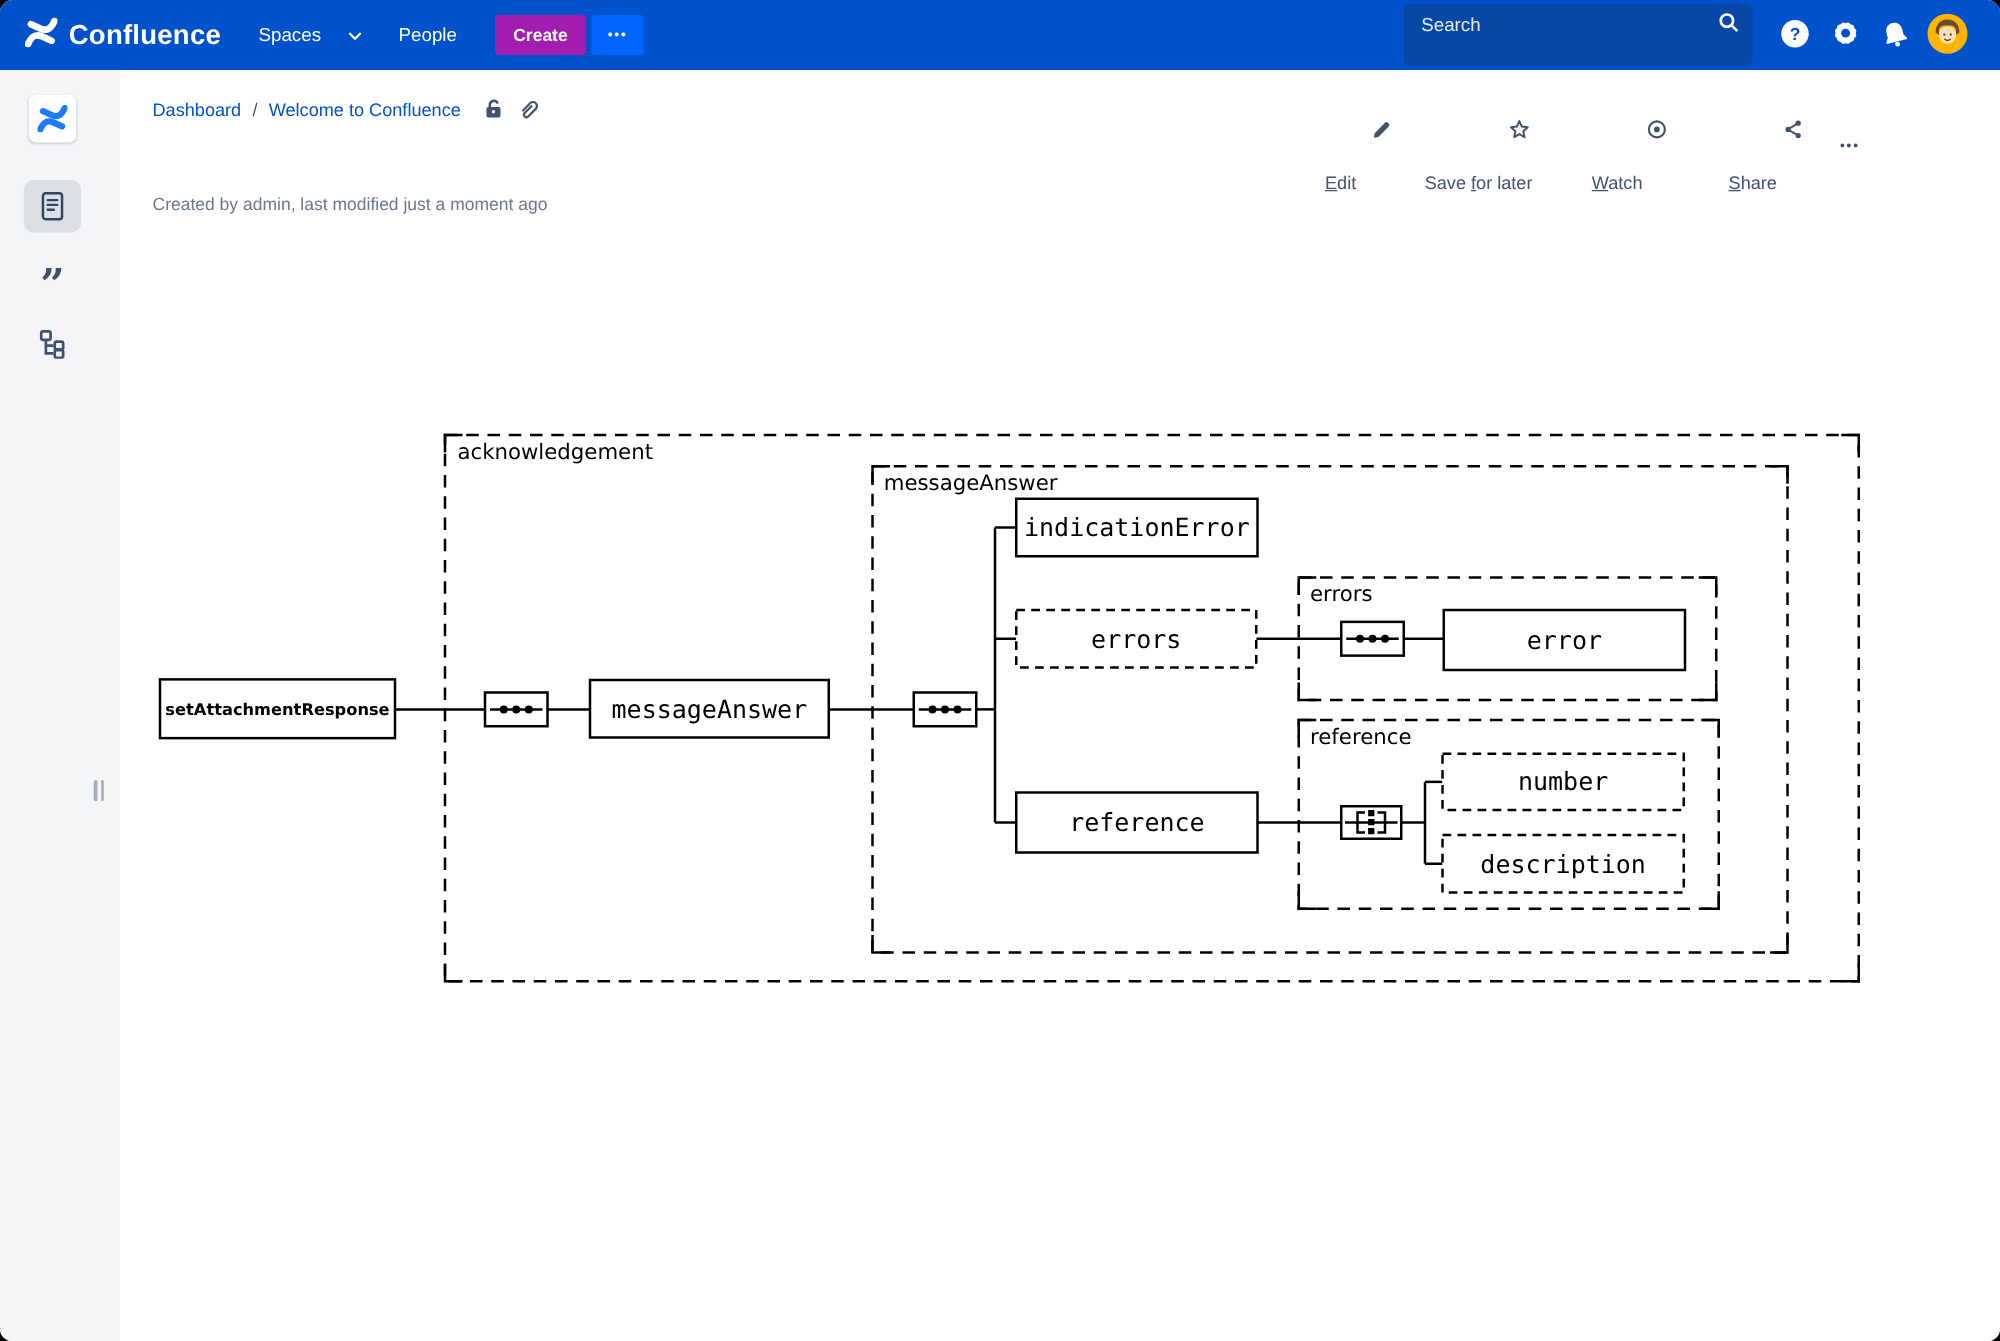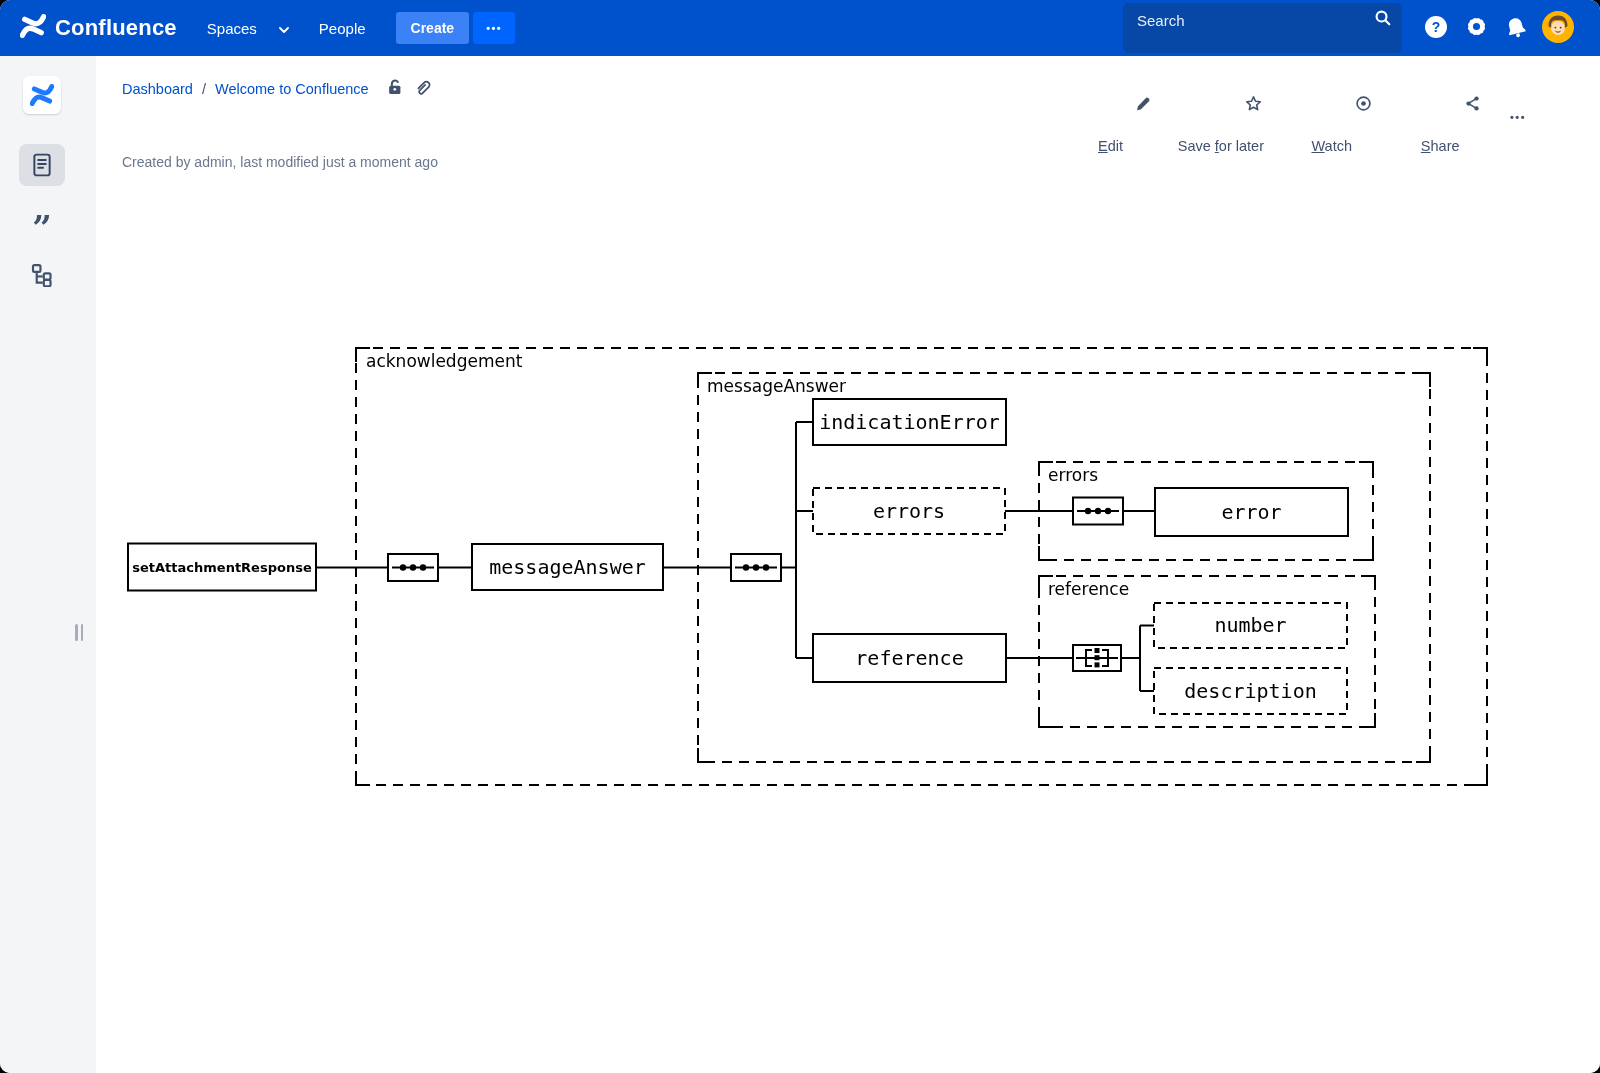--- a/index.html
+++ b/index.html
@@ -4,41 +4,41 @@
 <style>
   html,body{margin:0;padding:0;}
   body{width:1600px;height:1073px;background:#000;font-family:"Liberation Sans",sans-serif;position:relative;}
   .window{position:absolute;inset:0;border-radius:10px;overflow:hidden;background:#fff;}
 
   
   .navbar{height:56px;background:#0052CC;display:flex;align-items:center;padding:0 22px 0 20px;position:relative;z-index:10;}
   .brand{display:flex;align-items:center;gap:9px;cursor:pointer;}
   .brand-text{color:#fff;font-size:22px;font-weight:700;letter-spacing:.2px;}
   .nav-item{color:#fff;font-size:15px;margin-left:30px;display:flex;align-items:center;gap:22px;cursor:pointer;}
-  .btn-create{margin-left:30px;background:#3b82f6;color:#fff;border:none;border-radius:3px;height:32px;padding:0 15px;font-size:14px;font-weight:700;font-family:inherit;cursor:pointer;}
+  .btn-create{margin-left:30px;background:#a21caf;color:#fff;border:none;border-radius:3px;height:32px;padding:0 15px;font-size:14px;font-weight:700;font-family:inherit;cursor:pointer;}
   .btn-more-nav{margin-left:4px;background:#0065FF;color:#fff;border:none;border-radius:3px;height:32px;width:42px;font-weight:700;font-size:11px;letter-spacing:1.5px;font-family:inherit;cursor:pointer;}
   .nav-spacer{flex:1;}
   .search-box{width:257px;height:34px;background:#0747A6;border-radius:5px;display:flex;align-items:center;padding:0 10px 16px 12px;margin-right:14px;}
   .search-box input{flex:1;background:transparent;border:none;outline:none;color:#fff;font-size:15px;font-family:inherit;}
   .search-box input::placeholder{color:rgba(255,255,255,.9);}
   .nav-icon-btn{width:40px;height:40px;display:flex;align-items:center;justify-content:center;background:transparent;border:none;cursor:pointer;}
   .avatar-btn{width:40px;height:40px;display:flex;align-items:center;justify-content:center;background:transparent;border:none;cursor:pointer;margin-left:2px;}
 
   
   .app-body{display:flex;height:1017px;position:relative;}
   .side-rail{width:96px;background:#F4F5F7;display:flex;flex-direction:column;align-items:center;padding-top:20px;box-sizing:border-box;flex:0 0 auto;}
   .space-logo{width:38px;height:38px;background:#fff;border-radius:6px;box-shadow:0 1px 2px rgba(9,30,66,.18);display:flex;align-items:center;justify-content:center;margin-bottom:30px;margin-left:-12px;cursor:pointer;}
   .rail-item{width:46px;height:42px;border-radius:8px;display:flex;align-items:center;justify-content:center;margin-bottom:13px;margin-left:-12px;cursor:pointer;}
   .rail-item.active{background:#DCDFE4;}
   .quote-glyph{font-family:"DejaVu Serif",serif;font-weight:700;font-size:34px;color:#42526E;line-height:20px;padding-top:16px;}
   .rail-grip{position:absolute;left:75px;top:565px;width:12px;height:22px;display:flex;gap:3px;align-items:center;cursor:col-resize;}
   .rail-grip span{display:block;width:2.5px;height:17px;background:#A5ADBA;border-radius:2px;}
 
   .content{flex:1;background:#fff;position:relative;}
-  .page-header{padding:22px 72px 0 26px;}
+  .page-header{padding:22px 110px 0 26px;}
   .header-top{display:flex;align-items:flex-start;}
   .breadcrumbs{display:flex;align-items:center;gap:9px;font-size:14.5px;flex:1;}
   .crumb{color:#0052CC;text-decoration:none;cursor:pointer;}
   .crumb-sep{color:#42526E;}
   .crumb-icons{display:flex;align-items:center;gap:10px;margin-left:8px;}
   .actions{display:flex;align-items:center;gap:27px;color:#42526E;font-size:14.5px;padding-top:1px;}
   .action{display:flex;align-items:center;gap:7px;color:#42526E;text-decoration:none;cursor:pointer;white-space:pre;flex-direction:column;}
   .action .hotkey{text-decoration:underline;}
   .action-more{font-weight:700;font-size:11px;letter-spacing:1.5px;color:#42526E;background:none;border:none;cursor:pointer;padding:4px 2px;font-family:inherit;}
   .page-title{font-size:31px;font-weight:700;color:#172B4D;margin:15px 0 9px 0;letter-spacing:-.2px;}

